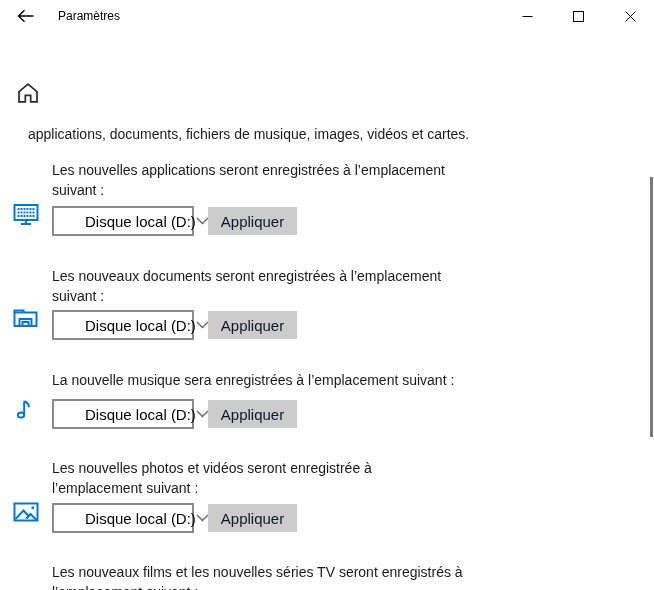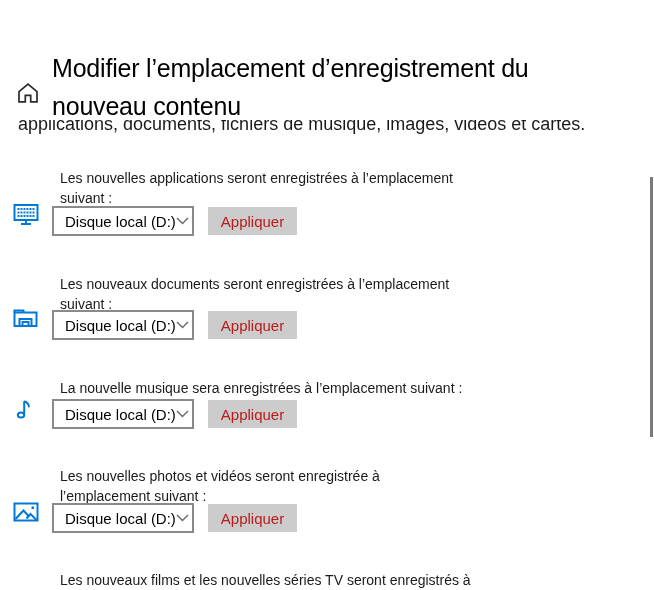--- a/index.html
+++ b/index.html
@@ -3,39 +3,39 @@
 <meta charset="utf-8">
 <style>
   html,body{margin:0;padding:0;background:#fff;}
   .screen{
     position:relative;width:654px;height:590px;overflow:hidden;background:#ffffff;
     font-family:"Liberation Sans","DejaVu Sans",sans-serif;color:#000;
   }
   
   .content{position:absolute;inset:0;z-index:1;}
   .clipped-intro{
-    position:absolute;left:14px;top:110px;width:600px;margin:4px;
-    font-size:18px;line-height:20px;color:#1a1a1a;
+    position:absolute;left:14px;top:110px;width:600px;margin:14px;
+    font-size:14px;line-height:20px;color:#1a1a1a;
   }
   .sec-label{
-    position:absolute;left:52px;width:470px;margin:8px;
+    position:absolute;left:52px;width:470px;margin:0;
     font-size:14px;line-height:20px;color:#1a1a1a;white-space:pre-line;
   }
   .sec-icon{position:absolute;left:13px;width:26px;height:26px;color:#0078d7;}
   .sec-icon svg{display:block;width:26px;height:26px;}
   .dropdown{
     position:absolute;left:52px;width:142px;height:30px;box-sizing:border-box;
     border:2px solid #8a8a8a;background:#fff;display:flex;align-items:center;
     padding-left:11px;font-size:15px;cursor:default;
   }
-  .dd-value{white-space:nowrap;}
+  .dd-value{white-space:nowrap;margin-left:20px;}
   .chev{margin-left:auto;margin-right:9px;display:flex;align-items:center;color:#666;}
   .apply{
     position:absolute;left:208px;width:89px;height:28px;background:#cccccc;border:none;
-    font-family:inherit;font-size:15px;color:#b91c1c;padding:0;
+    font-family:inherit;font-size:15px;color:#0f172a;padding:0;
   }
   #s1 .sec-label{top:160px}#s1 .sec-icon{top:202px}#s1 .dropdown{top:206px}#s1 .apply{top:207px}
   #s2 .sec-label{top:266px}#s2 .sec-icon{top:306px}#s2 .dropdown{top:310px}#s2 .apply{top:311px}
   #s3 .sec-label{top:370px}#s3 .sec-icon{top:395px}#s3 .dropdown{top:399px}#s3 .apply{top:400px}
   #s4 .sec-label{top:458px}#s4 .sec-icon{top:499px}#s4 .dropdown{top:503px}#s4 .apply{top:504px}
   #s5 .sec-label{top:562px}
   
   .header{
     position:absolute;top:0;left:0;right:0;height:120px;background:#fff;z-index:3;
   }
@@ -180,24 +180,45 @@
     </section>
 
     <section class="sec" id="s5">
       <p class="sec-label">Les nouveaux films et les nouvelles séries TV seront enregistrés à
 l’emplacement suivant :</p>
     </section>
 
   </div>
 
   <div class="header">
+    <div class="titlebar">
+      <span class="back-btn">
+        <svg width="17" height="14" viewBox="0 0 17 14" fill="none" stroke="currentColor" stroke-width="1.4">
+          <path d="M16.5 7 H1.5 M7.5 1.2 L1.5 7 L7.5 12.8"></path>
+        </svg>
+      </span>
+      <span class="app-title">Paramètres</span>
+      <span class="win-btn win-min">
+        <svg width="11" height="11" viewBox="0 0 11 11" stroke="currentColor" stroke-width="1">
+            <line x1="0.5" y1="5.5" x2="10.5" y2="5.5"></line>
+          </svg>
+      </span>
+      <span class="win-btn win-max">
+        <svg width="11" height="11" viewBox="0 0 11 11" fill="none" stroke="currentColor" stroke-width="1">
+            <rect x="0.5" y="0.5" width="10" height="10"></rect>
+          </svg>
+      </span>
+      <span class="win-btn win-close">
+        <svg width="11" height="11" viewBox="0 0 11 11" stroke="currentColor" stroke-width="1">
+            <path d="M0.5 0.5 L10.5 10.5 M10.5 0.5 L0.5 10.5"></path>
+          </svg>
+      </span>
+    </div>
     <span class="home-icon">
       <svg width="22" height="22" viewBox="0 0 22 22" fill="none" stroke="currentColor" stroke-width="1.7">
         <path d="M11 2.2 L2 9.6 V19.8 H8.3 V13.4 H13.7 V19.8 H20 V9.6 Z"></path>
       </svg>
     </span>
-    <h1 class="page-heading">Modifier l’emplacement d’enregistrement du
-nouveau contenu</h1>
   </div>
 
   <div class="scrollbar-thumb"></div>
 
 </div>
 
 </body></html>

